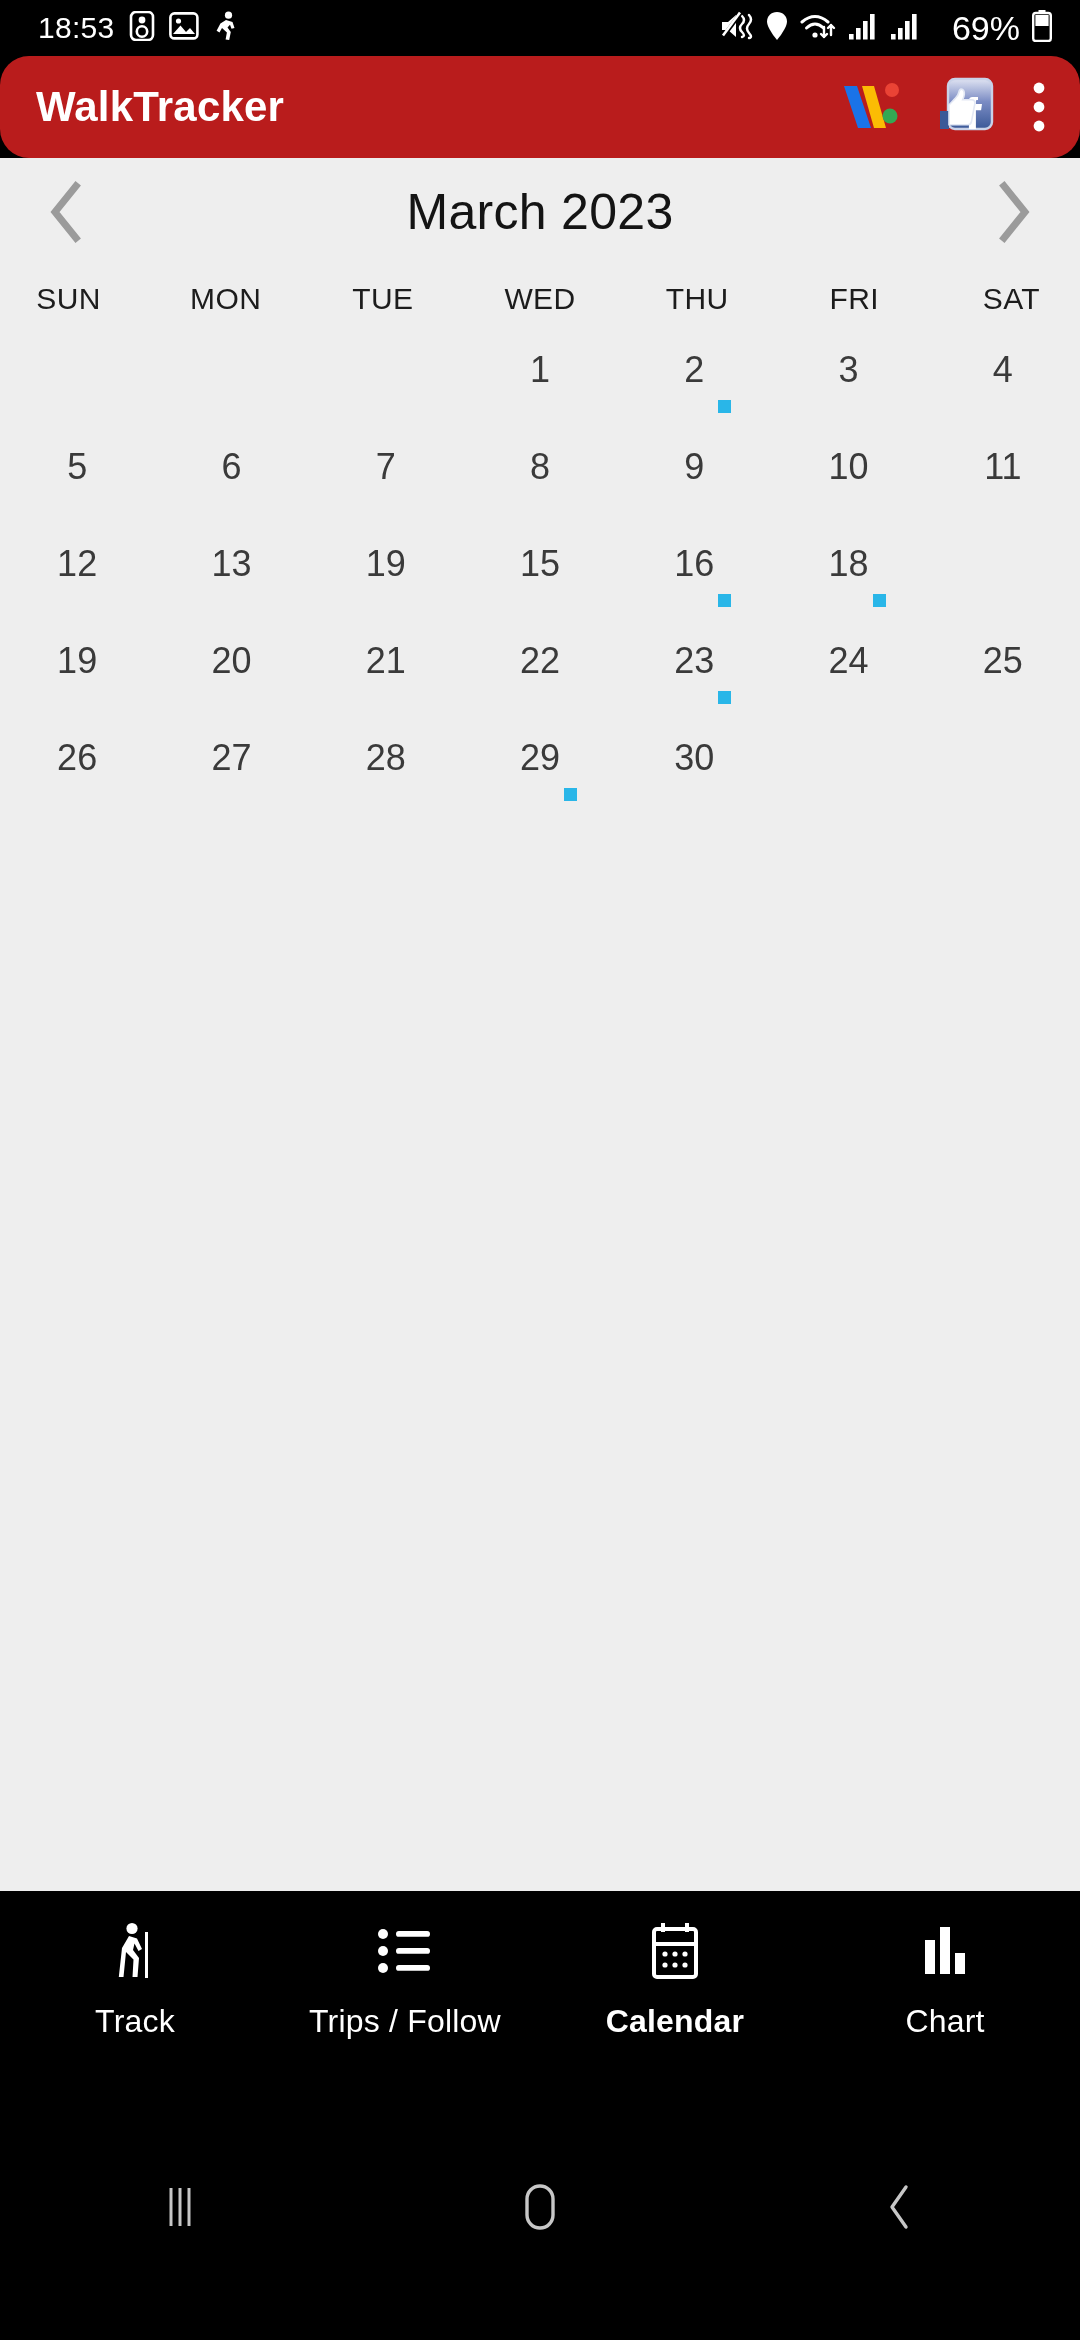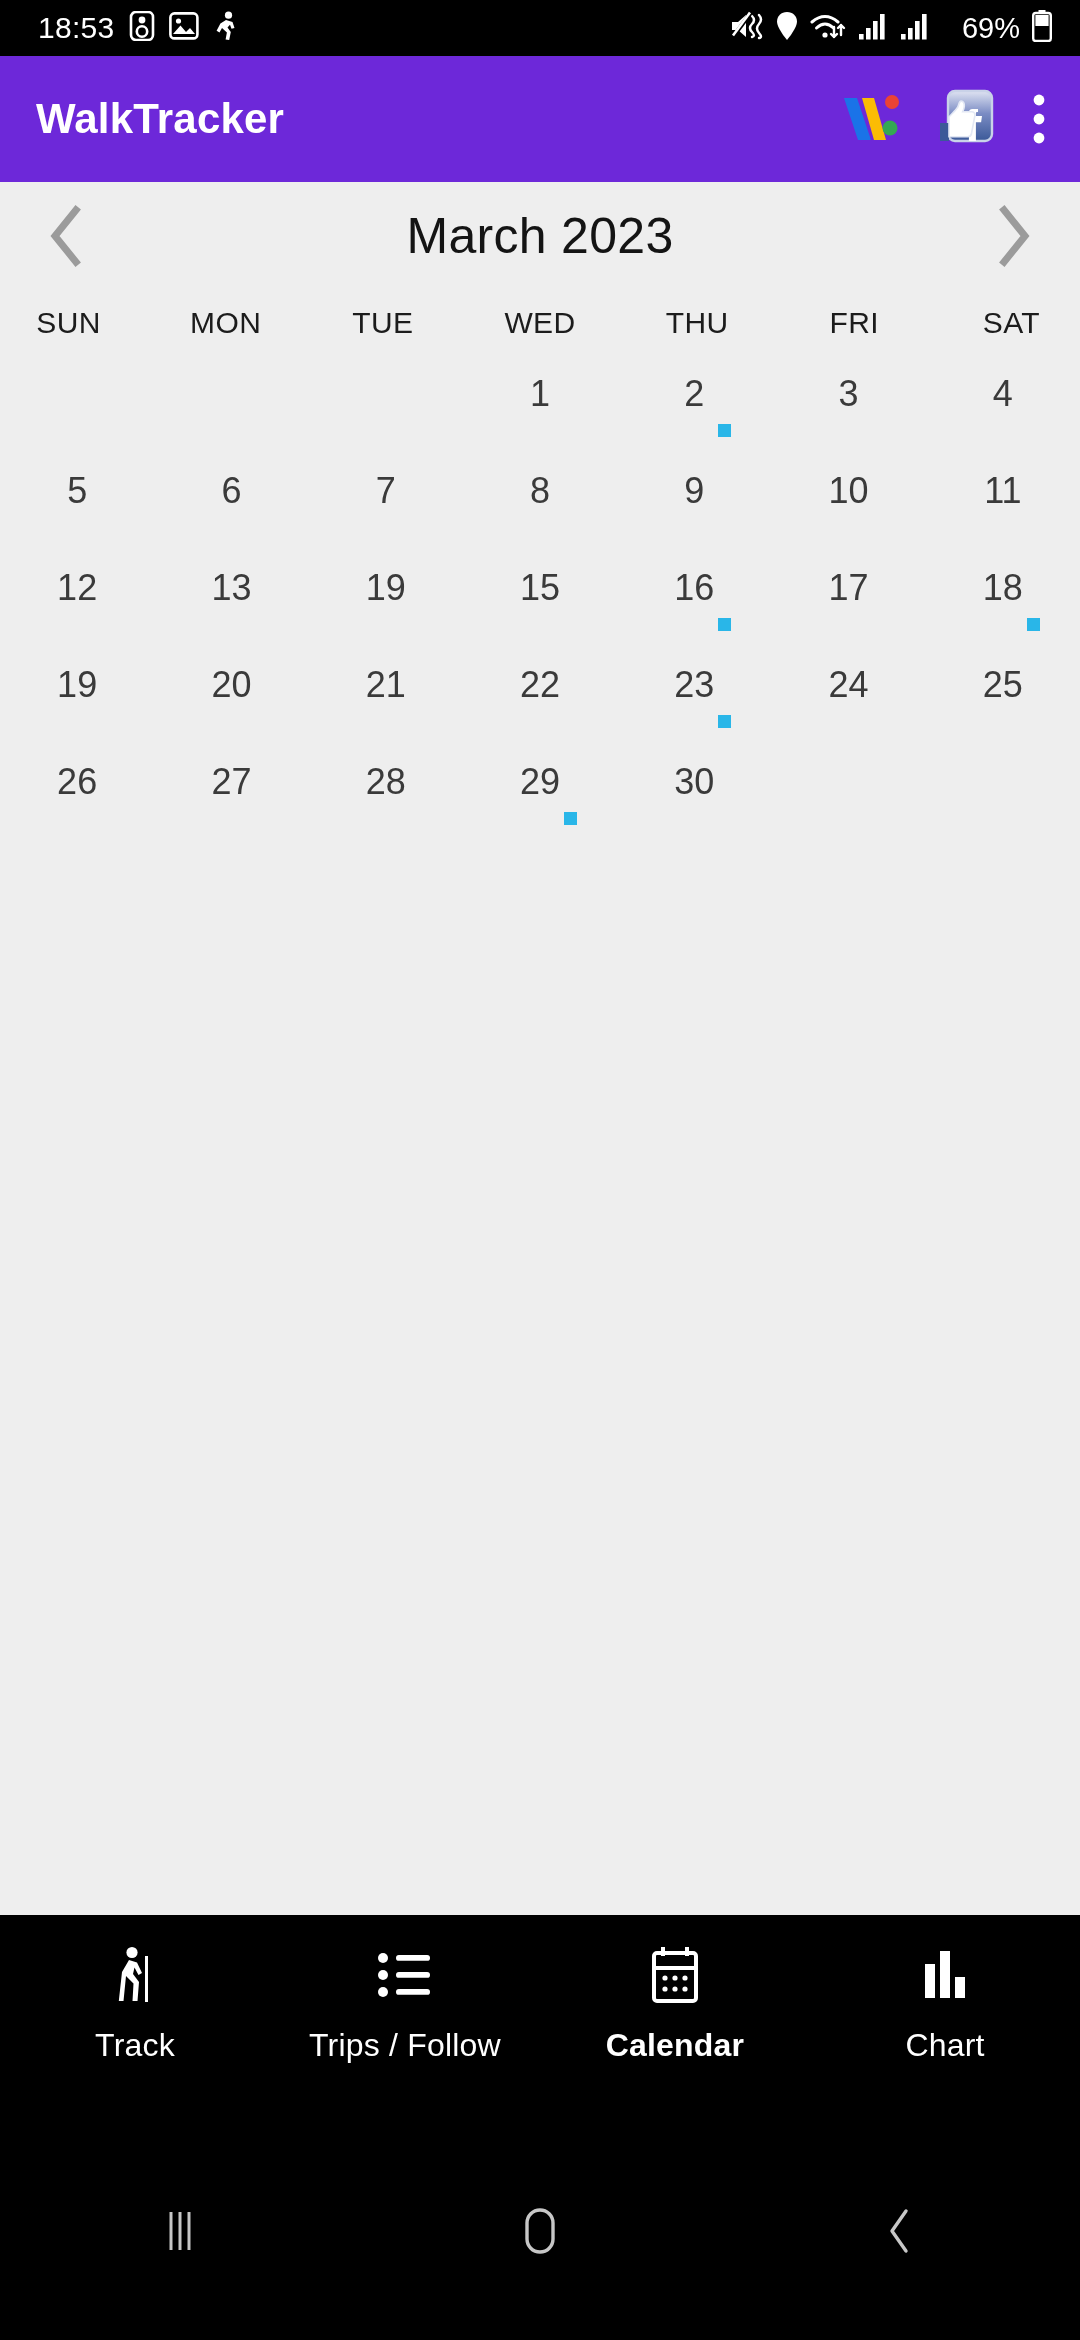--- a/index.html
+++ b/index.html
@@ -18,29 +18,30 @@
     background: #000;
     display: flex;
     align-items: center;
     padding: 0 28px 0 38px;
     color: #fff;
   }
   .sb-left { display: flex; align-items: center; gap: 14px; }
   .sb-clock { font-size: 30px; letter-spacing: .3px; font-family:"Liberation Sans", sans-serif; }
   .sb-right { margin-left: auto; display: flex; align-items: center; gap: 12px; }
   .sb-ico { display:block; }
-  .sb-batt-text { font-size: 29px; margin-left: 20px; letter-spacing:0; }
+  .sb-batt-text { font-size: 34px; margin-left: 20px; letter-spacing:0; }
 
   
   .appbar {
-    height: 126px;
-    background: #6d28d9;
+    height: 102px;
+    background: #b91c1c;
     display: flex;
     align-items: center;
     padding: 0 26px 0 36px;
+    border-radius: 29px;
   }
   .app-title {
     color: #ffffff;
     font-size: 42px;
     font-weight: bold;
     letter-spacing: .2px;
     white-space: nowrap;
   }
   .appbar-actions { margin-left: auto; display: flex; align-items: center; gap: 34px; padding-right:6px;}
   .action-btn { display:flex; align-items:center; justify-content:center; }
@@ -351,23 +352,20 @@
             <span class="day-num">19</span>
           </div>
           <div class="day-cell">
             <span class="day-num">15</span>
           </div>
           <div class="day-cell">
             <span class="day-num">16</span>
             <span class="day-dot" style="background: rgb(41, 182, 232);"></span>
           </div>
           <div class="day-cell">
-            <span class="day-num">17</span>
-          </div>
-          <div class="day-cell">
             <span class="day-num">18</span>
             <span class="day-dot" style="background: rgb(41, 182, 232);"></span>
           </div>
         </div>
         <div class="week-row">
           <div class="day-cell">
             <span class="day-num">19</span>
           </div>
           <div class="day-cell">
             <span class="day-num">20</span>

